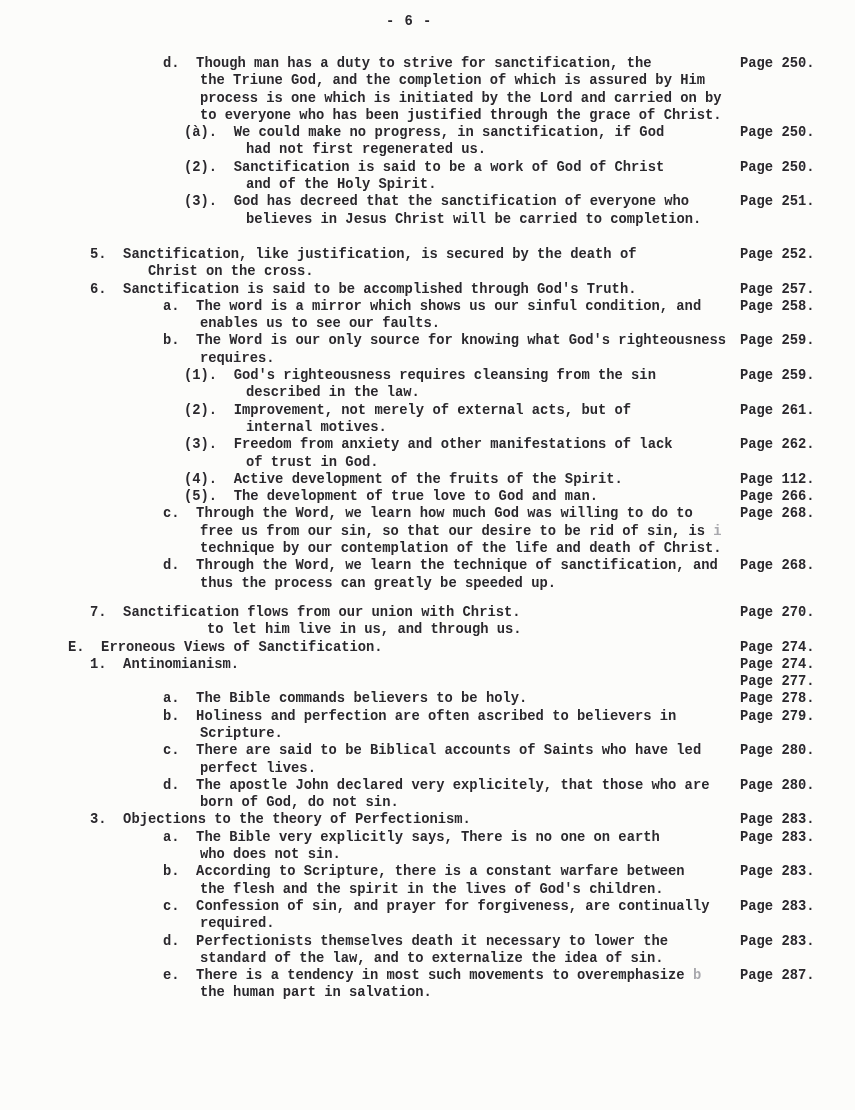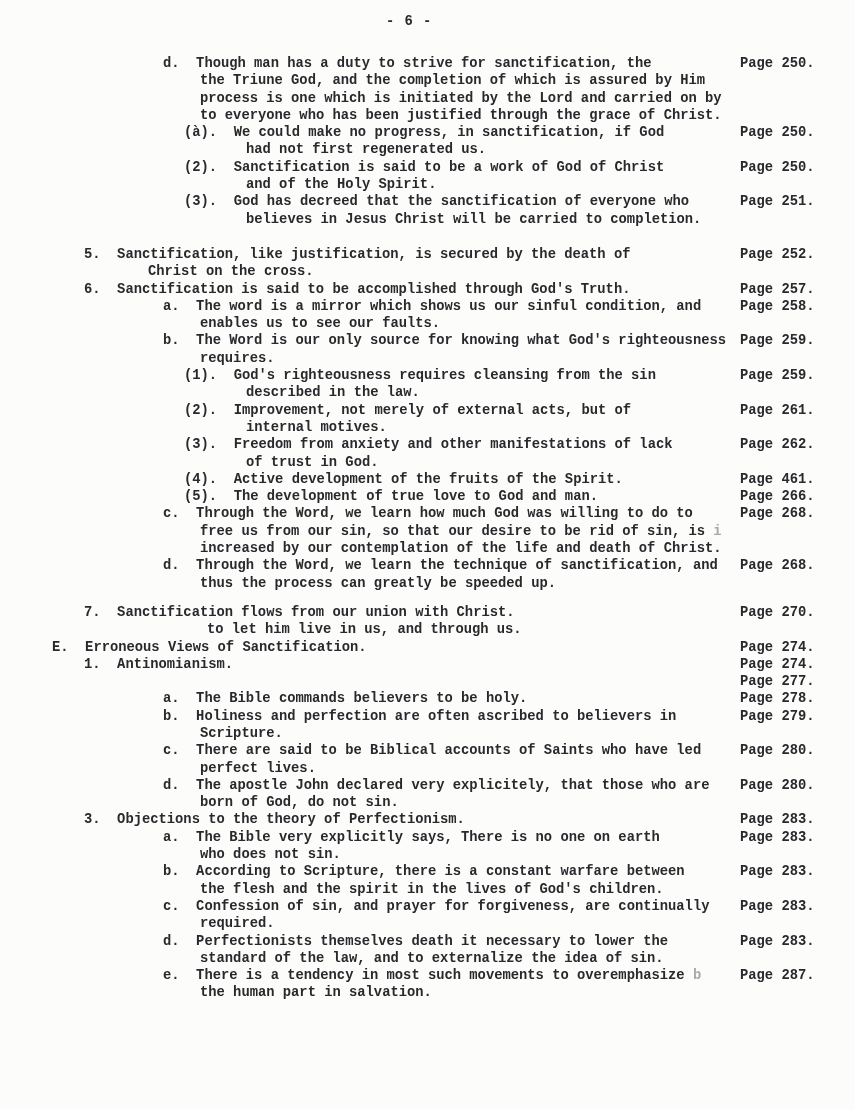--- a/index.html
+++ b/index.html
@@ -19,22 +19,22 @@
     letter-spacing:1px;
   }
   .lines{position:absolute;top:55px;left:0;width:750px;}
   .line{position:relative;height:17.3px;line-height:17.3px;}
   .wrap{position:absolute;top:0;white-space:pre;}
   .pg{position:absolute;left:740px;top:0;white-space:pre;}
   .gap-lg{height:18px;}
   .gap-sm{height:12px;}
   .faint{color:#a8a8ad;}
   
-  .lv-sec{left:52px;}
-  .lv-num{left:84px;}
+  .lv-sec{left:68px;}
+  .lv-num{left:90px;}
   .lv-numc{left:148px;}
   .lv-numc2{left:185px;margin-left:22px;}
   .lv-let{left:163px;}
   .lv-letc{left:200px;}
   .lv-par{left:184px;}
   .lv-parc{left:246px;}
 </style>
 </head>
 <body>
 
@@ -117,35 +117,35 @@
       </div>
       <div class="line">
         <span class="wrap lv-par"><span>(3).  Freedom from anxiety and other manifestations of lack</span></span>
         <span class="pg">Page 262.</span>
       </div>
       <div class="line">
         <span class="wrap lv-parc"><span>of trust in God.</span></span>
       </div>
       <div class="line">
         <span class="wrap lv-par"><span>(4).  Active development of the fruits of the Spirit.</span></span>
-        <span class="pg">Page 461.</span>
+        <span class="pg">Page 112.</span>
       </div>
       <div class="line">
         <span class="wrap lv-par"><span>(5).  The development of true love to God and man.</span></span>
         <span class="pg">Page 266.</span>
       </div>
       <div class="line">
         <span class="wrap lv-let"><span>c.  Through the Word, we learn how much God was willing to do to</span></span>
         <span class="pg">Page 268.</span>
       </div>
       <div class="line">
         <span class="wrap lv-letc"><span>free us from our sin, so that our desire to be rid of sin, is</span><span class="faint"> i</span></span>
       </div>
       <div class="line">
-        <span class="wrap lv-letc"><span>increased by our contemplation of the life and death of Christ.</span></span>
+        <span class="wrap lv-letc"><span>technique by our contemplation of the life and death of Christ.</span></span>
       </div>
       <div class="line">
         <span class="wrap lv-let"><span>d.  Through the Word, we learn the technique of sanctification, and</span></span>
         <span class="pg">Page 268.</span>
       </div>
       <div class="line">
         <span class="wrap lv-letc"><span>thus the process can greatly be speeded up.</span></span>
       </div>
       <div class="gap-sm"></div>
       <div class="line">

